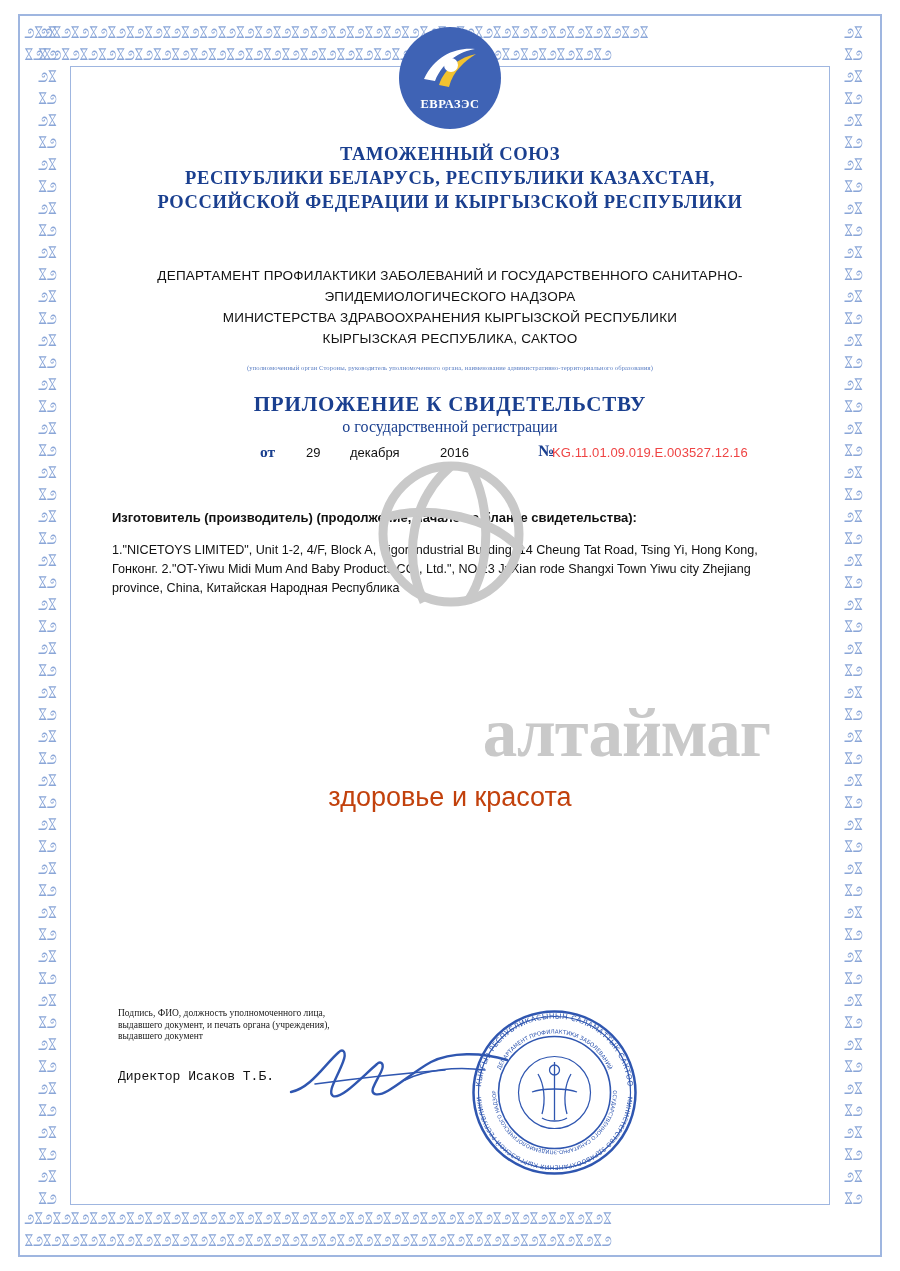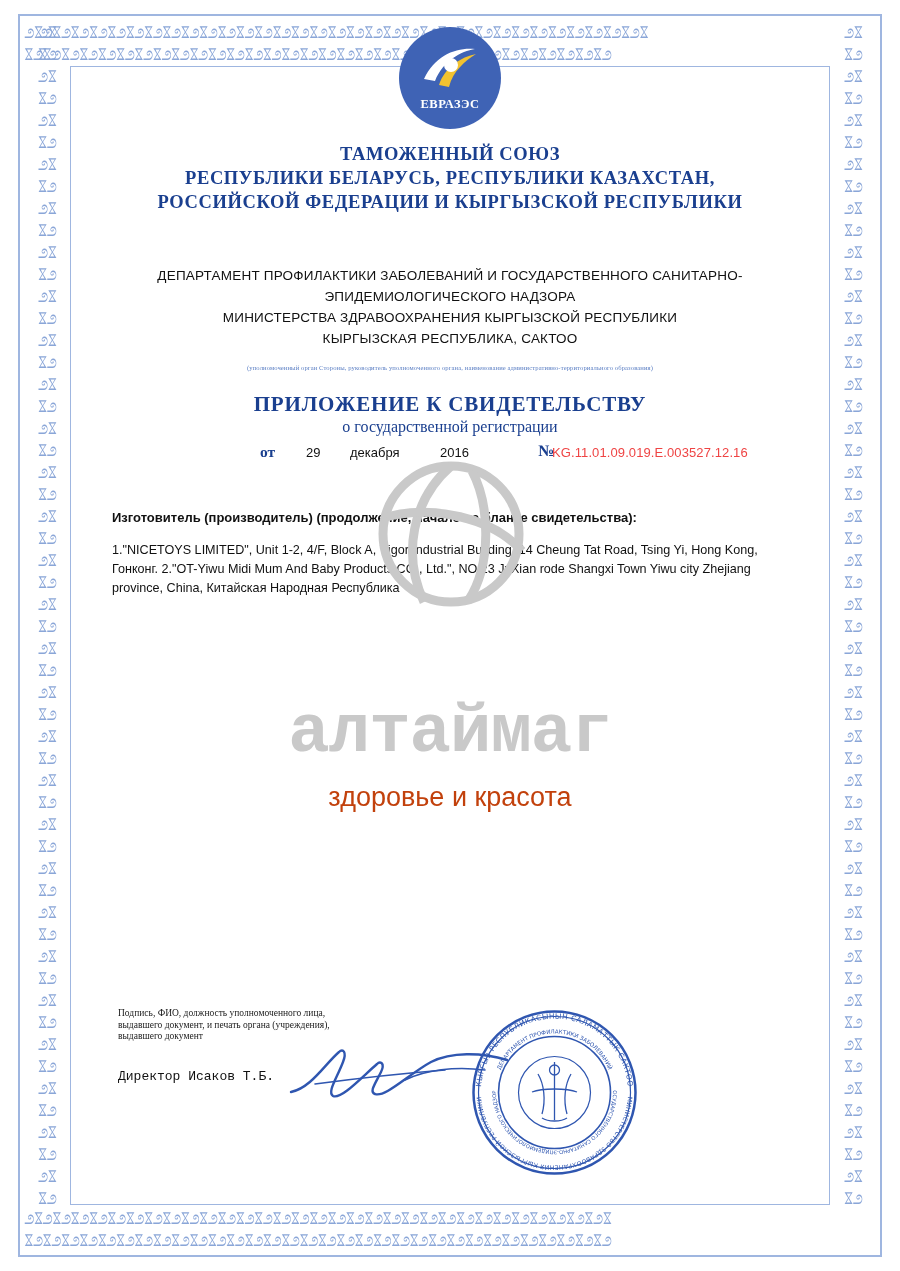--- a/index.html
+++ b/index.html
@@ -220,23 +220,23 @@
   }
   .wm-logo {
     position: absolute;
     left: 372px; top: 455px;
     width: 158px; height: 158px;
   }
   .wm-text {
     position: absolute;
     left: 130px; top: 694px;
     width: 640px;
-    text-align: center;
+    text-align: right;
     color: #c9c9c9;
-    font-family: Liberation Mono, monospace;
+    font-family: Liberation Serif, serif;
     font-weight: bold;
     font-size: 69px;
     letter-spacing: -1px;
   }
   .wm-sub {
     position: absolute;
     left: 130px; top: 782px;
     width: 640px;
     text-align: center;
     color: #c2410c;

